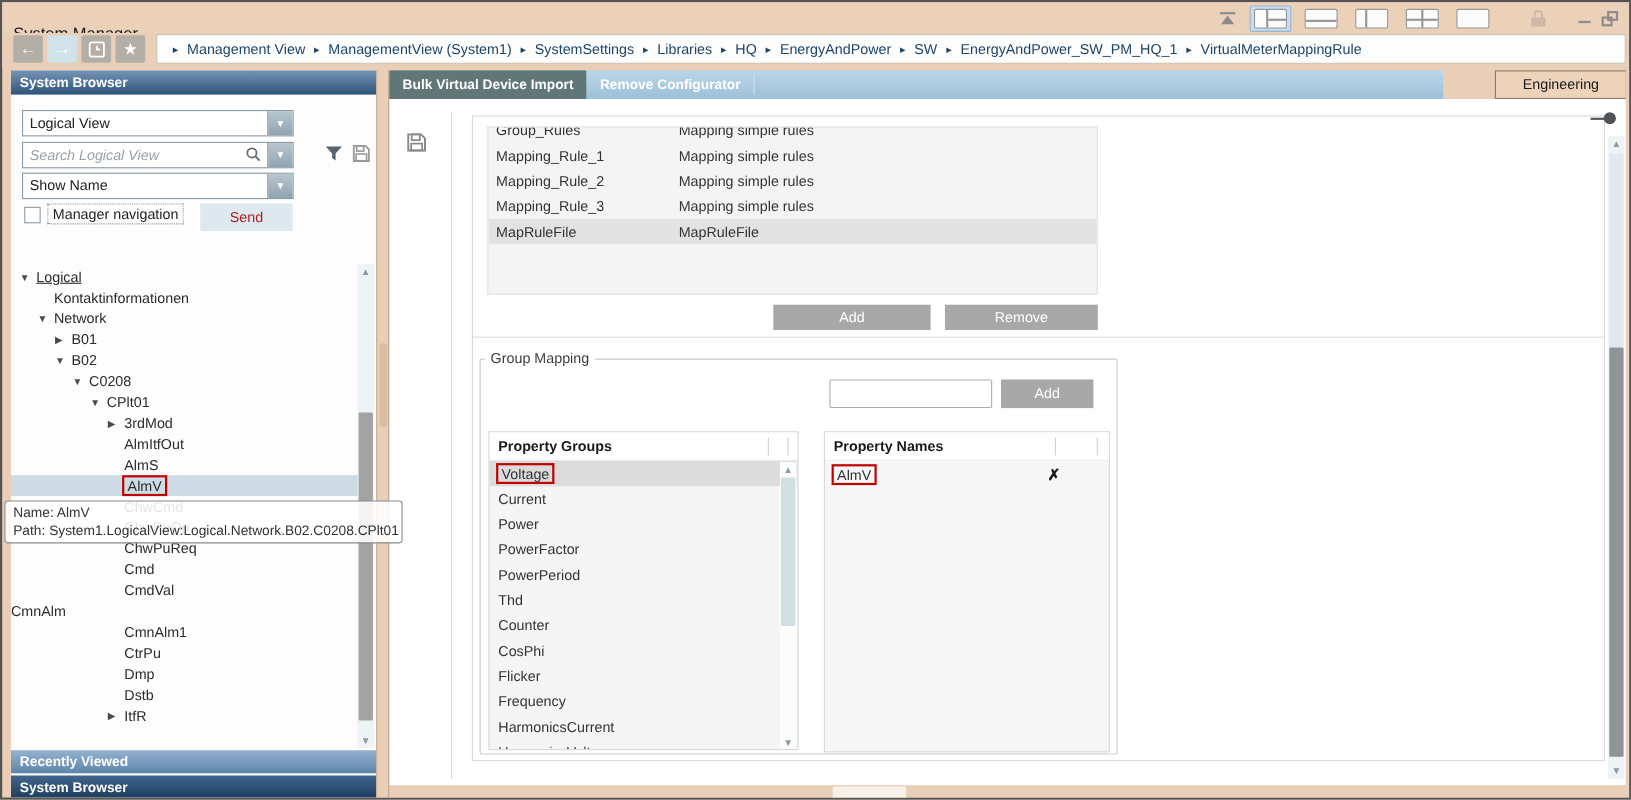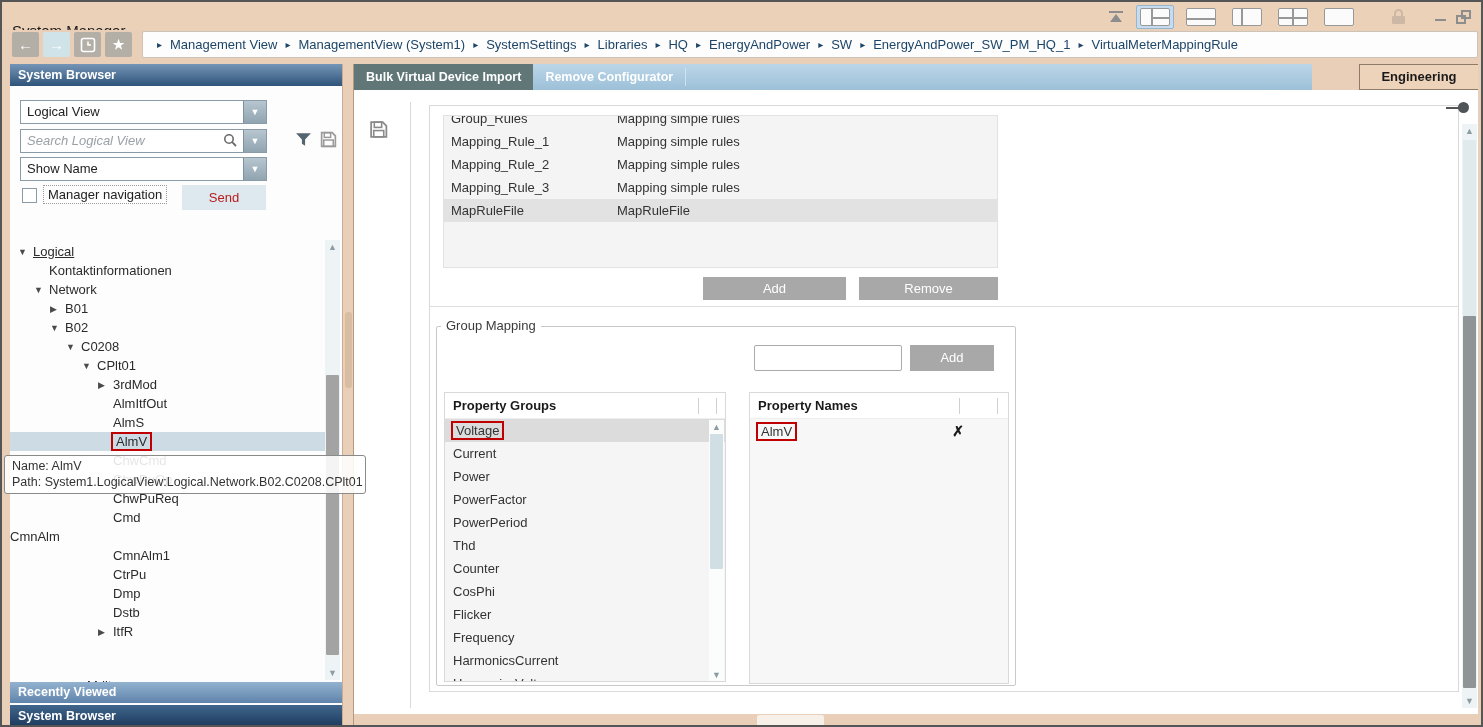--- a/index.html
+++ b/index.html
@@ -63,21 +63,21 @@
 
   
   .splitter { position:absolute; left:340px; top:62px; width:12px; height:663px; background:#e9cfb7; border-left:1px solid #c9ad92; border-right:1px solid #b59a7f; }
   .split-handle { position:absolute; left:2px; top:248px; width:7px; height:76px; background:#d9bda2; border-radius:3px; }
 
   
   .tabbar { position:absolute; left:352px; top:62px; width:958px; height:26px; background:linear-gradient(#bcd6e8,#9cc0d8); display:flex; }
   .tab { height:26px; line-height:26px; padding:0 12px; font-size:12.5px; font-weight:bold; color:#fff; }
   .tab.sel { background:#617677; }
   .tabsep2 { width:1px; height:18px; margin-top:4px; background:#cfe2ef; }
-  .modebox { position:absolute; left:1357px; top:62px; width:120px; height:26px; background:#eed3bb; border:1px solid #8e7a66; font-size:13px; font-weight:bold; color:#1a1a1a; text-align:center; line-height:24px; }
+  .modebox { position:absolute; left:1357px; top:62px; width:120px; height:26px; background:#eed3bb; border:1px solid #8e7a66; font-size:13px; font-weight:normal; color:#1a1a1a; text-align:center; line-height:24px; }
   .main-content { position:absolute; left:352px; top:88px; width:1124px; height:624px; background:#fff; }
   .right-frame { position:absolute; left:1476px; top:62px; width:7px; height:663px; background:#e9cfb7; }
 
   .vline { position:absolute; left:56px; top:12px; width:1px; height:606px; background:#d9d9d9; }
   .outerbox { position:absolute; left:75px; top:15px; width:1030px; height:587px; border:1px solid #d9d9d9; }
   .upperdiv { position:absolute; left:0; top:200px; width:100%; height:1px; background:#dedede; }
 
   .ruleslist { position:absolute; left:13px; top:9px; width:555px; height:153px; background:#f4f4f4; border:1px solid #e2e2e2; overflow:hidden; }
   .rrow { height:23px; line-height:23px; font-size:13px; color:#333; display:flex; }
   .rrow.first { margin-top:-9px; }
@@ -231,20 +231,21 @@
       <div class="trow" style="padding-left:56px;"><span class="exp open"></span><span>C0208</span></div>
       <div class="trow" style="padding-left:72px;"><span class="exp open"></span><span>CPlt01</span></div>
       <div class="trow" style="padding-left:88px;"><span class="exp closed"></span><span>3rdMod</span></div>
       <div class="trow" style="padding-left:103px;"><span>AlmItfOut</span></div>
       <div class="trow" style="padding-left:103px;"><span>AlmS</span></div>
       <div class="trow sel" style="padding-left:103px;"><span class="redbox">AlmV</span></div>
       <div class="trow" style="padding-left:103px;"><span>ChwCmd</span></div>
       <div class="trow" style="padding-left:103px;"><span>ChwPuOp</span></div>
       <div class="trow" style="padding-left:103px;"><span>ChwPuReq</span></div>
       <div class="trow" style="padding-left:103px;"><span>Cmd</span></div>
+      <div class="trow" style="padding-left:103px;"><span>CmdVal</span></div>
       <div class="trow" style=""><span>CmnAlm</span></div>
       <div class="trow" style="padding-left:103px;"><span>CmnAlm1</span></div>
       <div class="trow" style="padding-left:103px;"><span>CtrPu</span></div>
       <div class="trow" style="padding-left:103px;"><span>Dmp</span></div>
       <div class="trow" style="padding-left:103px;"><span>Dstb</span></div>
       <div class="trow" style="padding-left:88px;"><span class="exp closed"></span><span>ItfR</span></div>
       <div class="trow" style="padding-left:77px;margin-top:35px;"><span>Mdlt</span></div>
     </div>
 
     <div class="vscroll" style="left:315px; top:176px; height:440px;">

